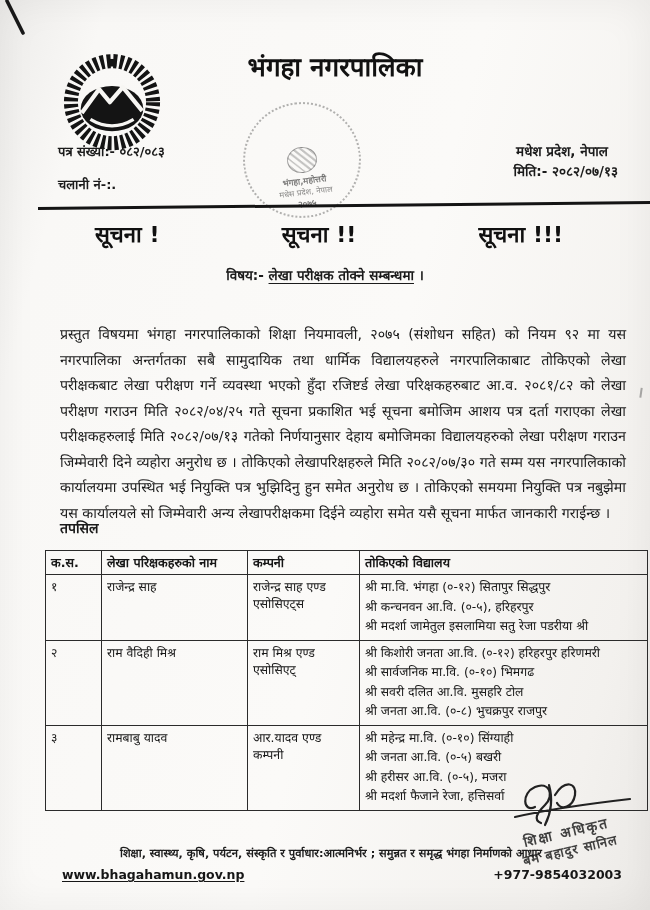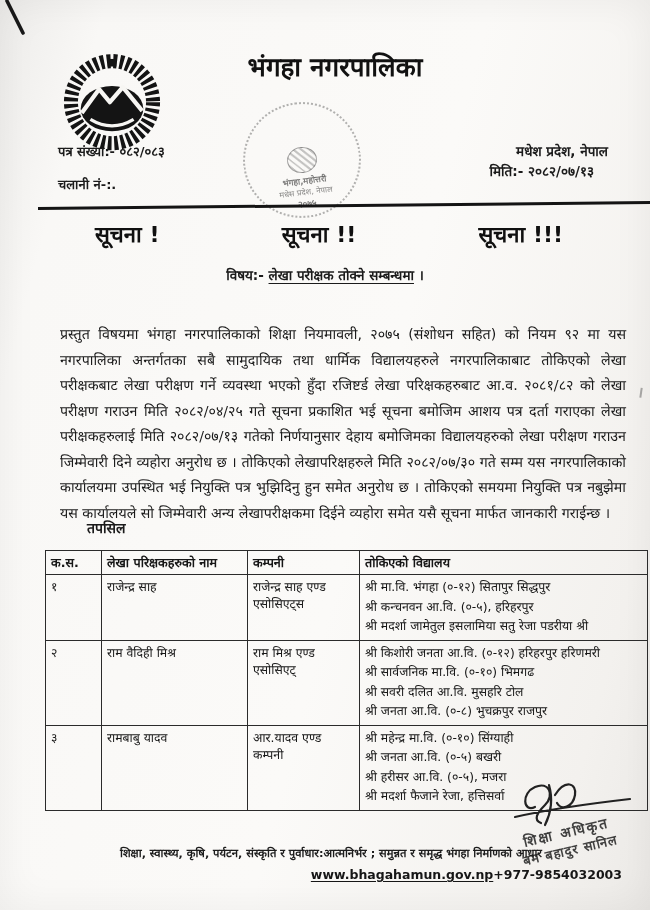--- a/index.html
+++ b/index.html
@@ -15,21 +15,21 @@
   .pen-mark { position:absolute; left:2px; top:0; }
   
   .logo { position:absolute; left:58px; top:46px; width:108px; height:108px; }
   .muni-name { position:absolute; left:170px; top:48px; width:330px; text-align:center;
     font-size:26px; font-weight:bold; color:#111; }
   .office-name { position:absolute; left:120px; top:90px; width:440px; text-align:center;
     font-size:31px; font-weight:bold; color:#111; letter-spacing:1px; }
   .letter-no { position:absolute; left:58px; top:142px; font-size:13px; font-weight:bold; }
   .dispatch-no { position:absolute; left:58px; top:175px; font-size:13px; font-weight:bold; }
   .province { position:absolute; right:42px; top:142px; font-size:13.5px; font-weight:bold; }
-  .issue-date { position:absolute; right:56px; top:162px; font-size:13.5px; font-weight:bold; }
+  .issue-date { position:absolute; right:32px; top:162px; font-size:13.5px; font-weight:bold; }
   
   .stamp {
     position:absolute; left:243px; top:102px; width:118px; height:116px; border-radius:50%;
     border:2px dotted rgba(45,45,45,0.45); opacity:0.78;
     display:flex; flex-direction:column; align-items:center; justify-content:flex-end;
     transform:rotate(-7deg); padding-bottom:6px;
   }
   .stamp .s-emblem { width:30px; height:26px; border:1.5px solid rgba(40,40,40,.5); border-radius:50%;
     margin-bottom:2px; background:
     repeating-linear-gradient(45deg, rgba(50,50,50,.35) 0 2px, transparent 2px 5px); }
@@ -43,21 +43,21 @@
   .notice-row { position:absolute; left:95px; top:218px; width:468px;
     display:flex; justify-content:space-between; }
   .notice-row span { font-size:22px; font-weight:bold; color:#101010; }
   
   .subject { position:absolute; left:0; top:266px; width:650px; text-align:center;
     font-size:13.5px; font-weight:bold; }
   .subject .u { text-decoration:underline; text-underline-offset:3px; }
   
   .body-par { position:absolute; left:60px; top:322px; width:566px;
     font-size:14.2px; line-height:25.5px; text-align:justify; color:#191919; }
-  .tapasil { position:absolute; left:60px; top:518px; font-size:14px; font-weight:bold;margin-left:27px; }
+  .tapasil { position:absolute; left:60px; top:518px; font-size:14px; font-weight:bold; }
   
   table.audit { position:absolute; left:45px; top:550px; width:603px;
     border-collapse:collapse; font-size:12.3px; color:#161616; }
   table.audit th, table.audit td { border:1.5px solid #2b2b2b; vertical-align:top;
     padding:3px 5px; text-align:left; }
   table.audit th { font-size:12.6px; font-weight:bold; white-space:nowrap; }
   .col-sn { width:56px; }
   .col-name { width:146px; }
   .col-co { width:112px; }
   td.schools { padding:2px 4px; }
@@ -65,21 +65,21 @@
   
   .sig { position:absolute; left:505px; top:765px; }
   .sig-stamp { position:absolute; left:468px; top:822px; width:200px;
     transform:rotate(-13deg); color:rgba(40,40,40,.88); text-align:center; }
   .sig-stamp .l1 { font-size:14px; font-weight:bold; letter-spacing:2px; }
   .sig-stamp .l2 { font-size:13px; font-weight:bold; letter-spacing:1px; }
   
   .tagline { position:absolute; left:0; top:845px; width:650px; text-align:center;
     font-size:11.3px; font-weight:bold; color:#1c1c1c;padding-left:12px; }
   .contact-row { position:absolute; left:62px; top:867px; width:560px;
-    display:flex; justify-content:flex-end; align-items:baseline;
+    display:flex; justify-content:space-between; align-items:baseline;
     font-size:12.5px; font-weight:bold; color:#161616; }
   .contact-row a { color:#161616; text-decoration:underline; text-underline-offset:2px; }
   .artifact-dash { position:absolute; right:4px; top:388px; width:6px; height:10px;
     border-left:2px solid rgba(90,90,90,.5); transform:rotate(8deg); }
 </style>
 </head>
 <body>
 
 <div class="page">
 

